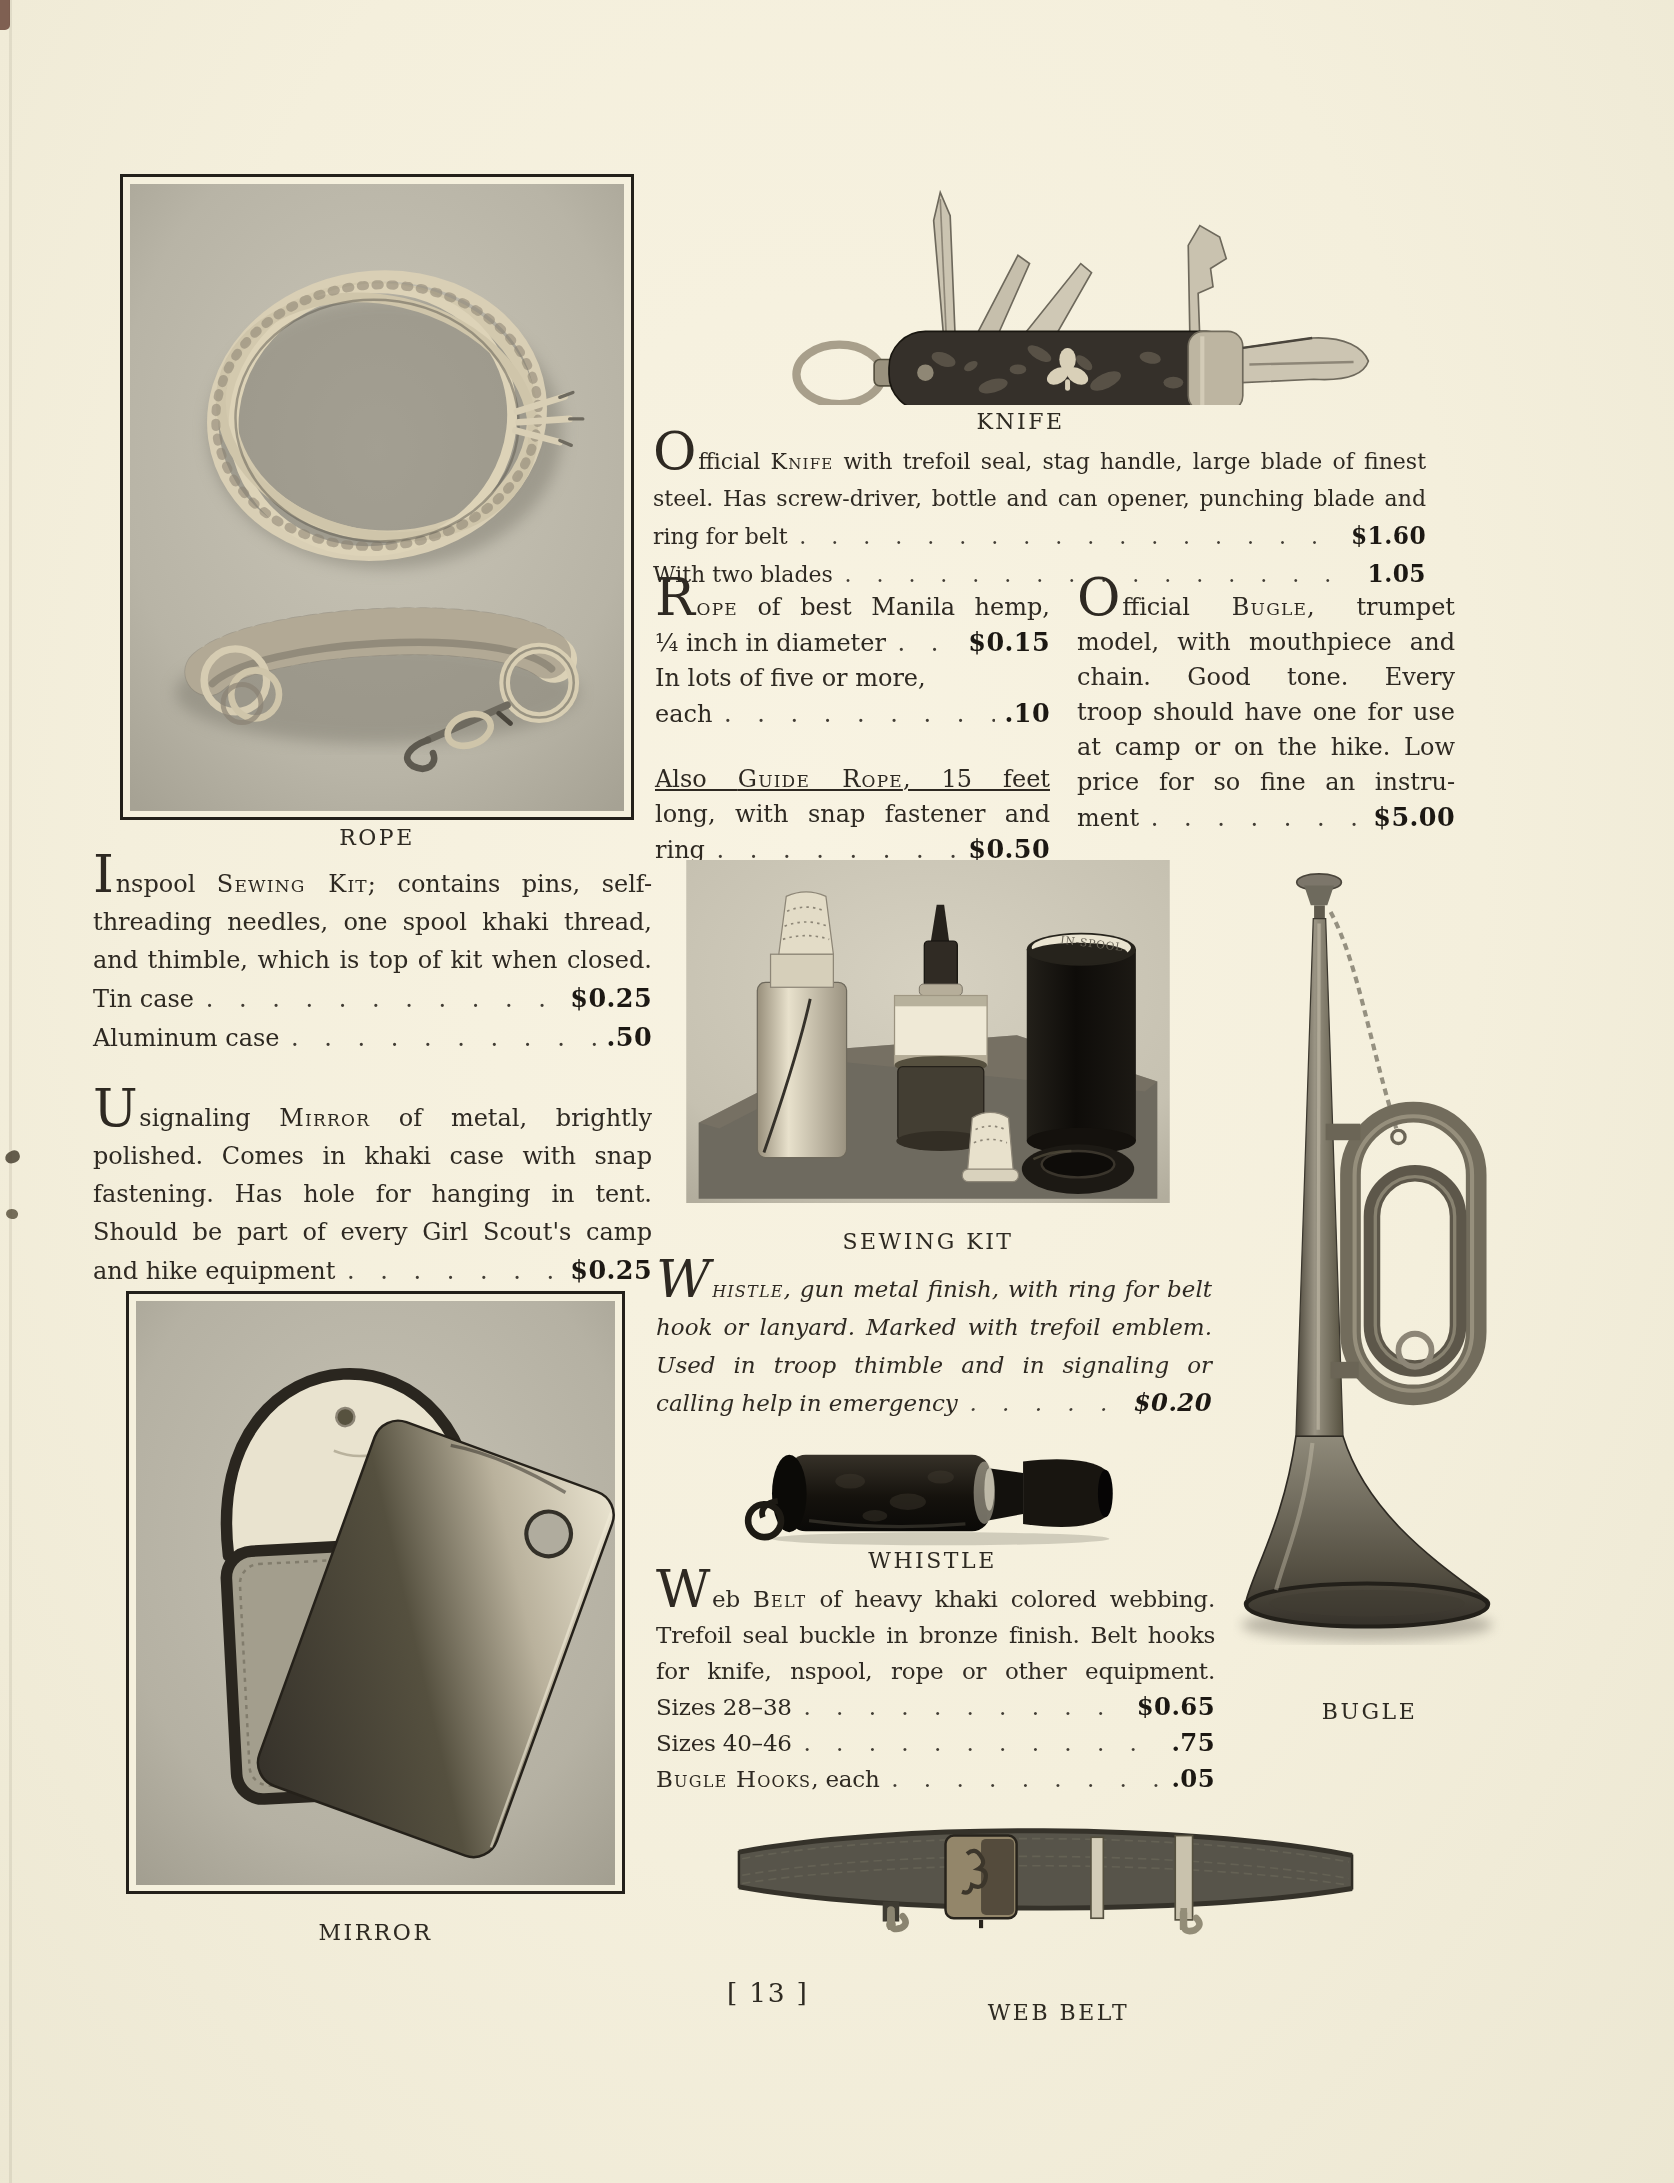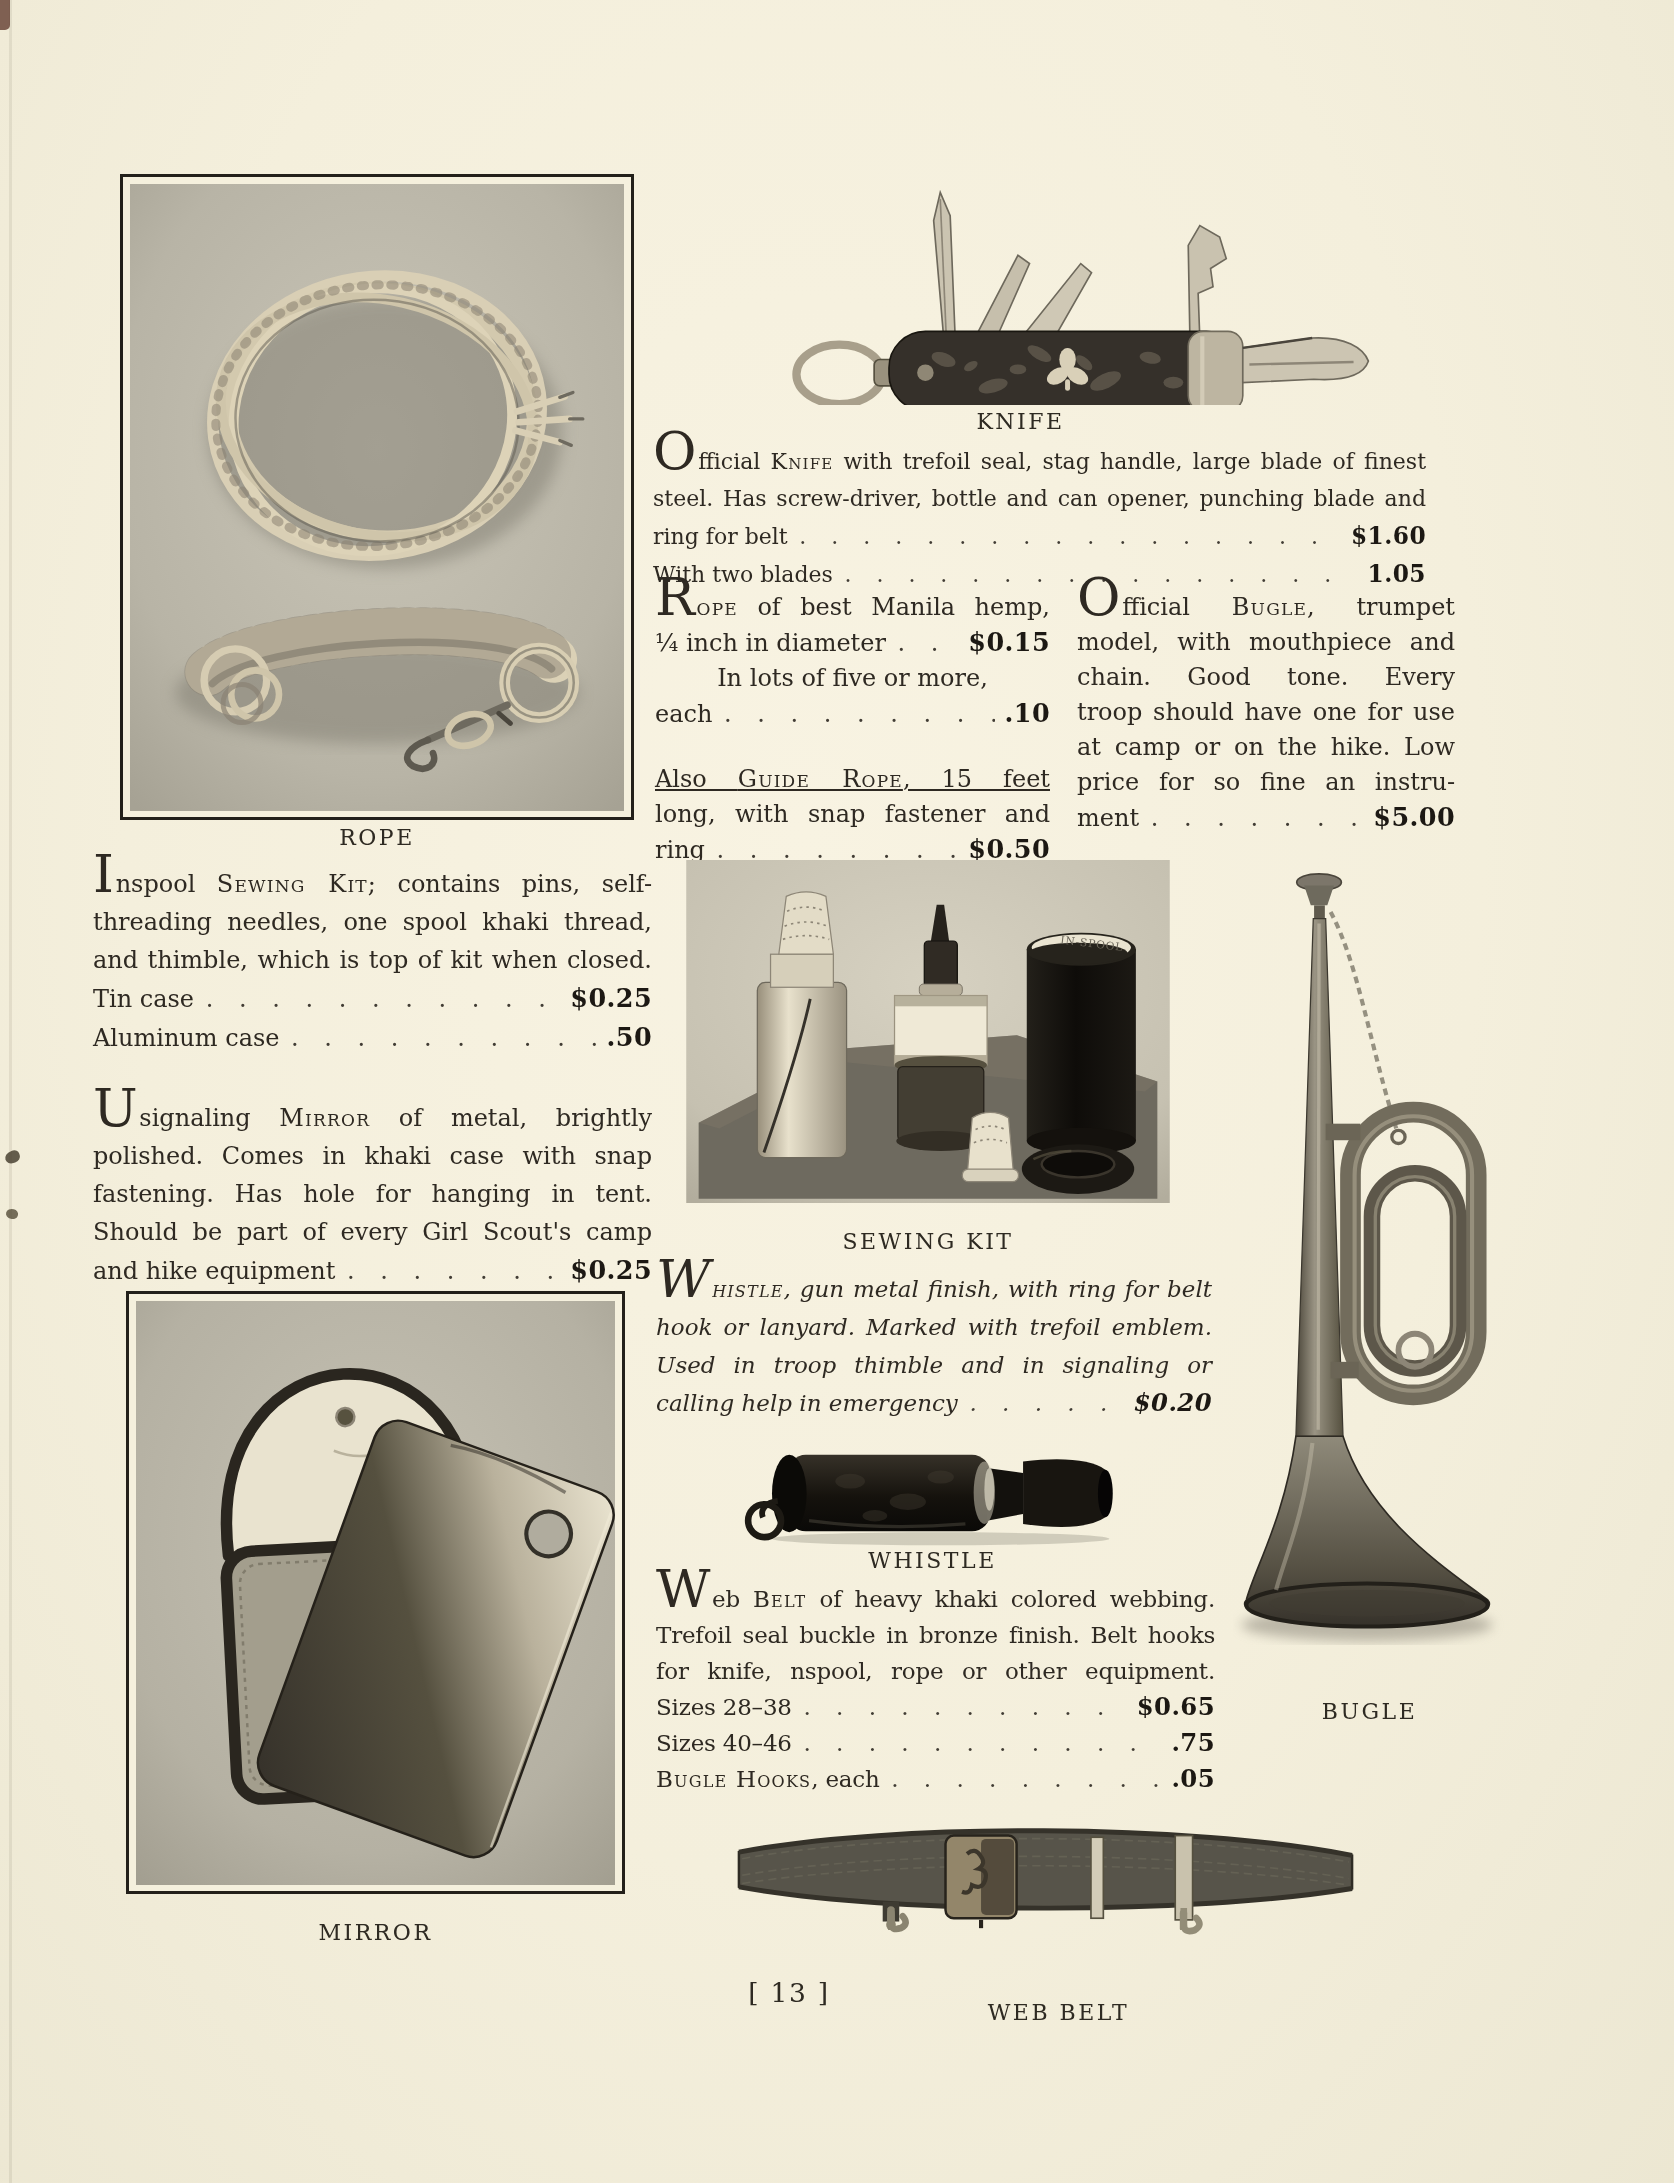--- a/index.html
+++ b/index.html
@@ -22,32 +22,32 @@
   .caption{position:absolute;text-align:center;font-size:22px;letter-spacing:2.5px;color:#2e2a22;}
   
   .tblock{position:absolute;}
   .tb-knife{left:653px;top:443px;width:773px;font-size:22px;line-height:37px;}
   .tb-rope{left:655px;top:590px;width:395px;font-size:24px;line-height:35px;}
   .tb-bugletext{left:1077px;top:590px;width:378px;font-size:24px;line-height:35px;}
   .tb-inspool{left:93px;top:865px;width:559px;font-size:24px;line-height:38px;}
   .tb-mirrortext{left:93px;top:1099px;width:559px;font-size:24px;line-height:38px;}
   .tb-whistletext{left:656px;top:1270px;width:556px;font-size:23px;line-height:38px;font-style:italic;}
   .tb-webbelttext{left:656px;top:1581px;width:559px;font-size:23px;line-height:36px;letter-spacing:-0.2px;}
-  .tline{text-align:center;}
+  .tline{text-align:left;}
   .tline.just{text-align:justify;text-align-last:justify;}
   .tline.gap{margin-top:30px;text-decoration:underline;}
   .tline.priceline{display:flex;align-items:baseline;}
   .plabel{white-space:nowrap;}
   .price{font-weight:bold;white-space:nowrap;color:#1c1813;font-size:1.06em;letter-spacing:0.4px;}
   .dots{flex:1 1 auto;overflow:hidden;white-space:nowrap;margin:0 10px 0 11.6px;opacity:.9;}
   .dots::after{content:". . . . . . . . . . . . . . . . . . . . . . . . . . . . . . . . . . . .";letter-spacing:9px;}
   .seg-initial{font-size:53px;line-height:0;margin-right:1.7px;}
   .seg-sc{font-variant:small-caps;letter-spacing:1.2px;}
   
-  .pageno{position:absolute;left:727px;top:1977px;width:124px;text-align:center;font-size:26.5px;letter-spacing:1.7px;color:#2e2a22;}
+  .pageno{position:absolute;left:727px;top:1977px;width:124px;font-size:26.5px;letter-spacing:1.7px;color:#2e2a22;}
 </style>
 </head>
 <body>
 
 <div class="page">
 
   <div class="crease"></div>
   <div class="corner-mark"></div>
   <div class="binding-mark1"></div>
   <div class="binding-mark2"></div>

